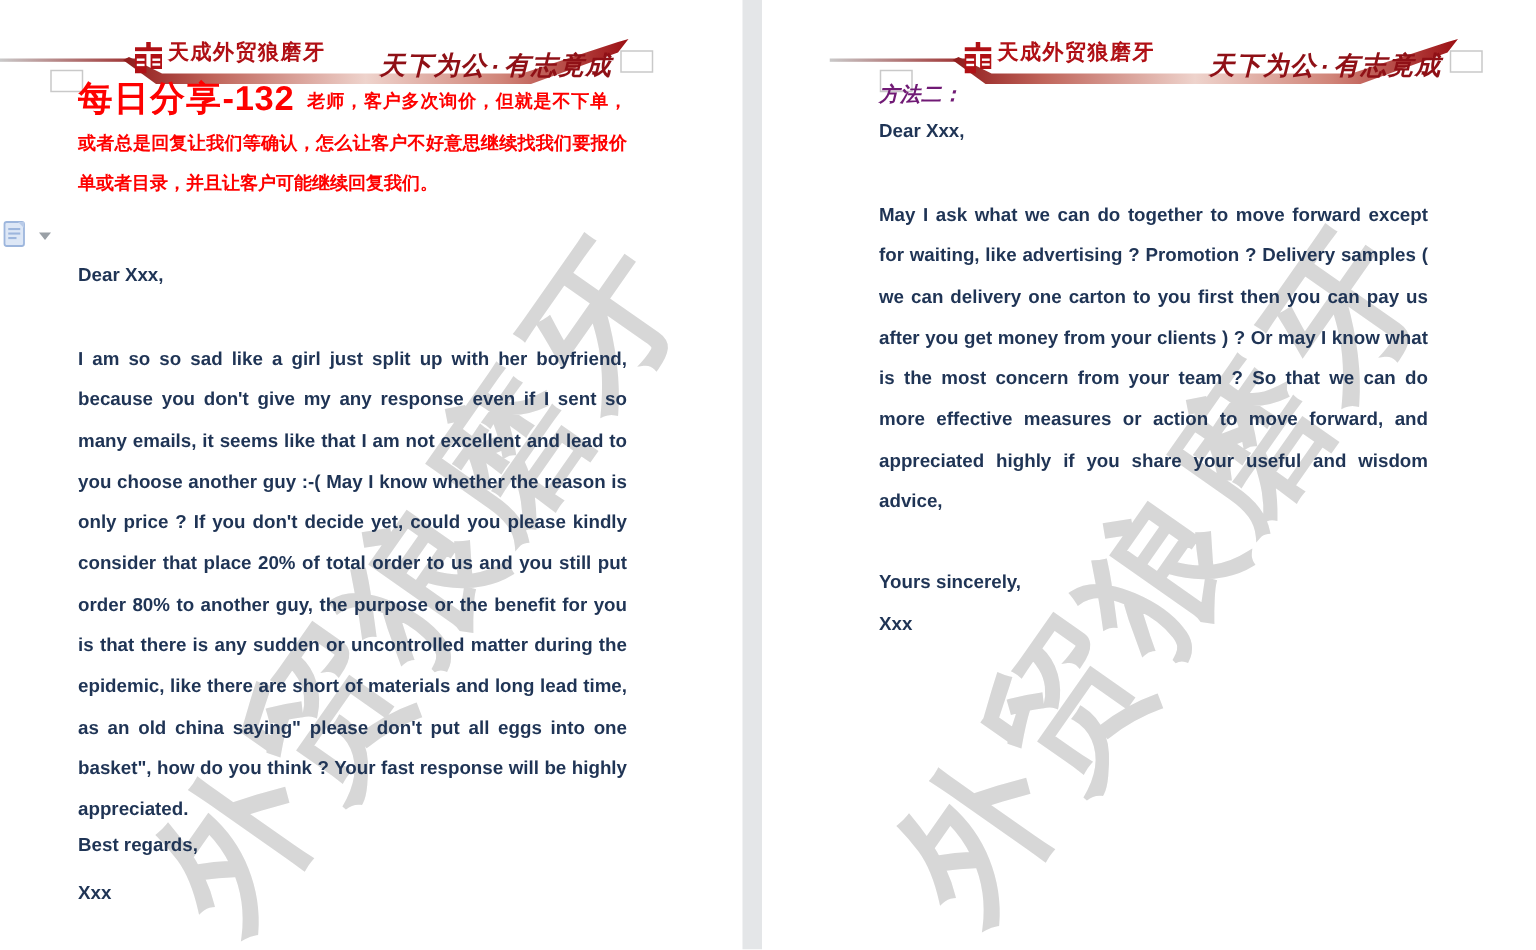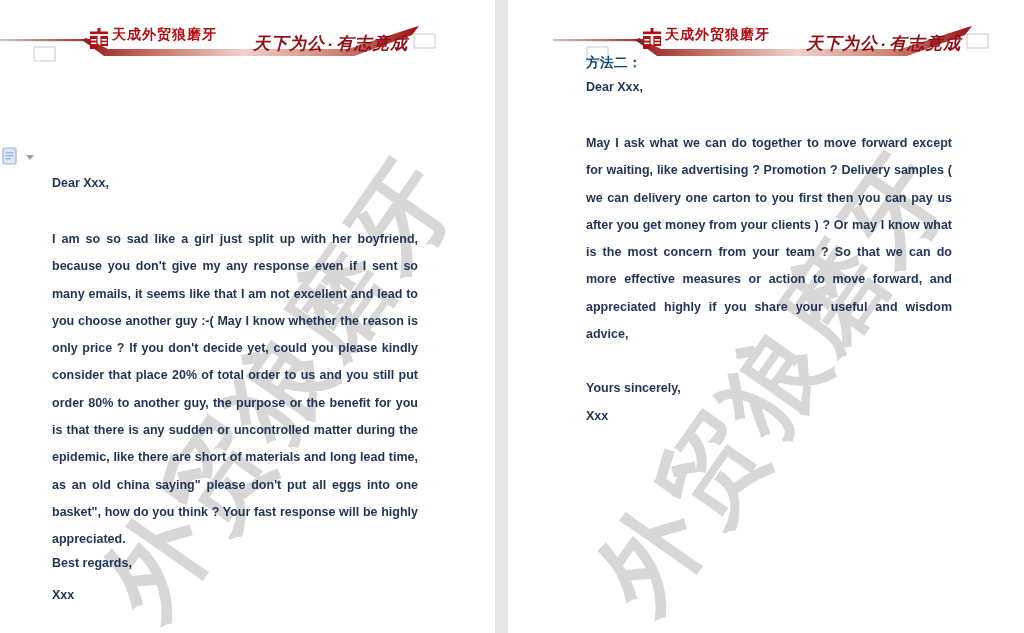--- a/index.html
+++ b/index.html
@@ -33,21 +33,21 @@
                    font-family:Liberation Mono, monospace; white-space:nowrap; }
 
   
   .txt { position:absolute; z-index:1; width:366px; font-weight:bold; }
   .page-left  .txt { left:52px; }
   .page-right .txt { left:78px; }
 
   .intro { top:52px; font-size:12px; color:#fe0100; text-align:justify; line-height:27.5px; }
   .intro .big-title { font-size:23px; letter-spacing:0.5px; margin-right:8px; vertical-align:-2px; }
 
-  .method { font-size:13.5px; color:#0c4a6e; letter-spacing:0.5px; }
+  .method { font-size:13.5px; color:#701a75; letter-spacing:0.5px;font-style:italic; }
   .page-left  .method { top:150px; }
   .page-right .method { top:54px; }
 
   .navy { color:#1f3455; font-size:12.5px; }
   .salu-left  { top:176px; }
   .salu-right { top:80px; }
   .body-text { text-align:justify; line-height:27.3px; }
   .body-left  { top:226px; }
   .body-right { top:130px; }
   .thanks-right  { top:354px; }
@@ -101,20 +101,21 @@
           <rect x="1.2" y="11" width="5.2" height="1.6"></rect>
           <rect x="1.2" y="14.5" width="5.2" height="1.6"></rect>
           <rect x="11.6" y="11" width="5.2" height="1.6"></rect>
           <rect x="11.6" y="14.2" width="5.2" height="1.6"></rect>
         </g>
       </svg>
       <span class="brand">天成外贸狼磨牙</span>
       <span class="motto">天下为公·有志竟成</span>
     </div>
 
+    <p class="txt intro"><span class="big-title">每日分享-132</span><span>老师，客户多次询价，但就是不下单， 或者总是回复让我们等确认，怎么让客户不好意思继续找我们要报价单或者目录，并且让客户可能继续回复我们。</span></p>
 
     <div class="txt navy salu-left">Dear Xxx,</div>
     <p class="txt navy body-text body-left">I am so so sad like a girl just split up with her boyfriend, because you don't give my any response even if I sent so many emails, it seems like that I am not excellent and lead to you choose another guy :-( May I know whether the reason is only price ? If you don't decide yet, could you please kindly consider that place 20% of total order to us and you still put order 80% to another guy, the purpose or the benefit for you is that there is any sudden or uncontrolled matter during the epidemic, like there are short of materials and long lead time, as an old china saying" please don't put all eggs into one basket", how do you think ? Your fast response will be highly appreciated.</p>
     <div class="txt navy closing-left">Best regards,</div>
     <div class="txt navy sig-left">Xxx</div>
   </div>
 
   <div class="divider"></div>
 
   <div class="page page-right">

